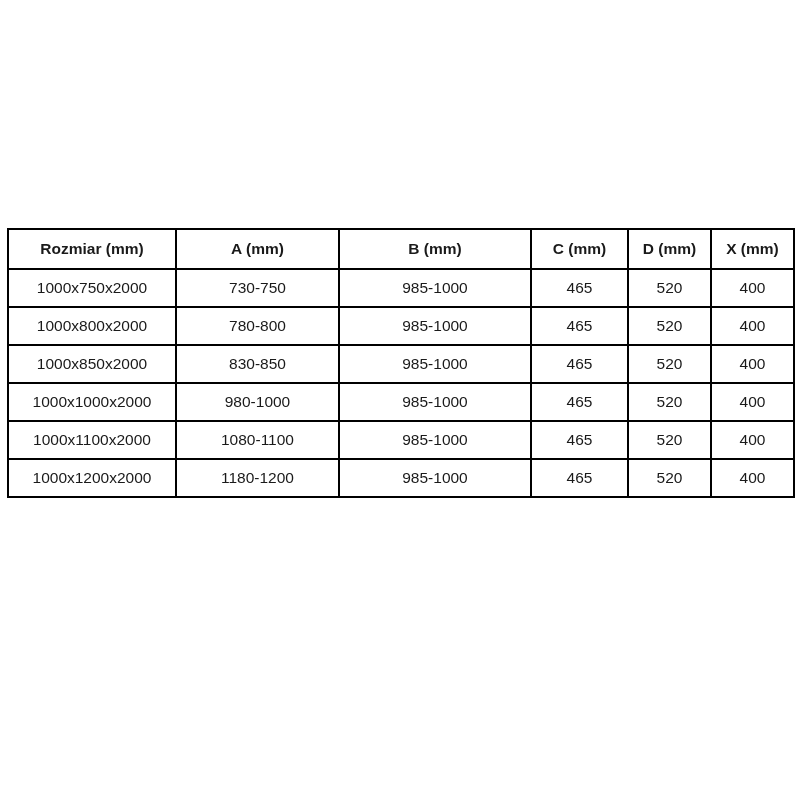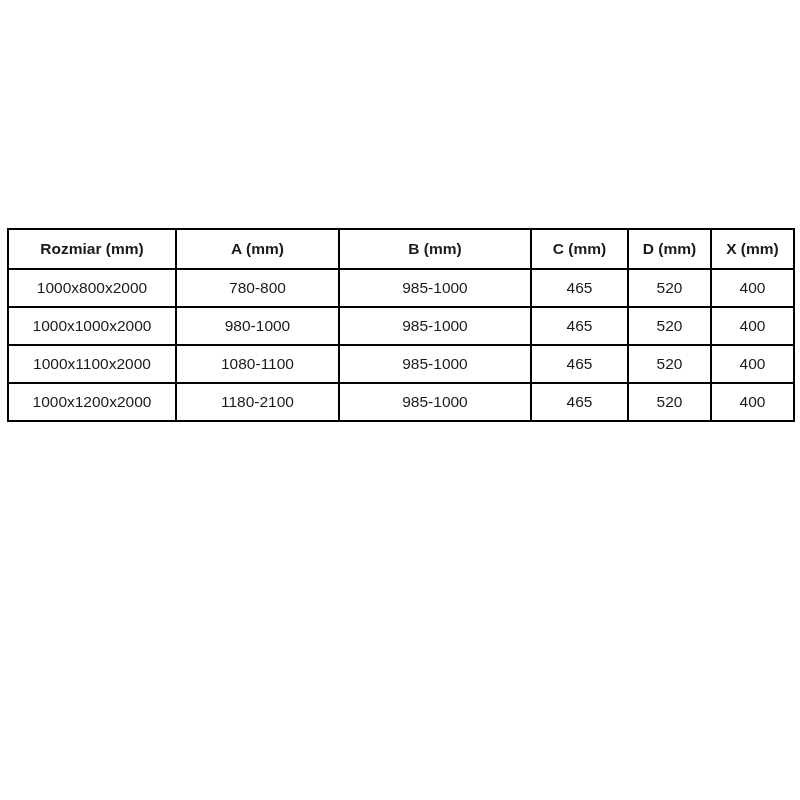--- a/index.html
+++ b/index.html
@@ -59,22 +59,38 @@
           <th>Rozmiar (mm)</th>
           <th>A (mm)</th>
           <th>B (mm)</th>
           <th>C (mm)</th>
           <th>D (mm)</th>
           <th>X (mm)</th>
         </tr>
     </thead>
     <tbody>
         <tr>
+          <td>1000x750x2000</td>
+          <td>730-750</td>
+          <td>985-1000</td>
+          <td>465</td>
+          <td>520</td>
+          <td>400</td>
+        </tr>
+        <tr>
           <td>1000x800x2000</td>
           <td>780-800</td>
+          <td>985-1000</td>
+          <td>465</td>
+          <td>520</td>
+          <td>400</td>
+        </tr>
+        <tr>
+          <td>1000x850x2000</td>
+          <td>830-850</td>
           <td>985-1000</td>
           <td>465</td>
           <td>520</td>
           <td>400</td>
         </tr>
         <tr>
           <td>1000x1000x2000</td>
           <td>980-1000</td>
           <td>985-1000</td>
           <td>465</td>
@@ -84,21 +100,21 @@
         <tr>
           <td>1000x1100x2000</td>
           <td>1080-1100</td>
           <td>985-1000</td>
           <td>465</td>
           <td>520</td>
           <td>400</td>
         </tr>
         <tr>
           <td>1000x1200x2000</td>
-          <td>1180-2100</td>
+          <td>1180-1200</td>
           <td>985-1000</td>
           <td>465</td>
           <td>520</td>
           <td>400</td>
         </tr>
       </tbody>
   </table>
 </div>
 
 </body></html>

